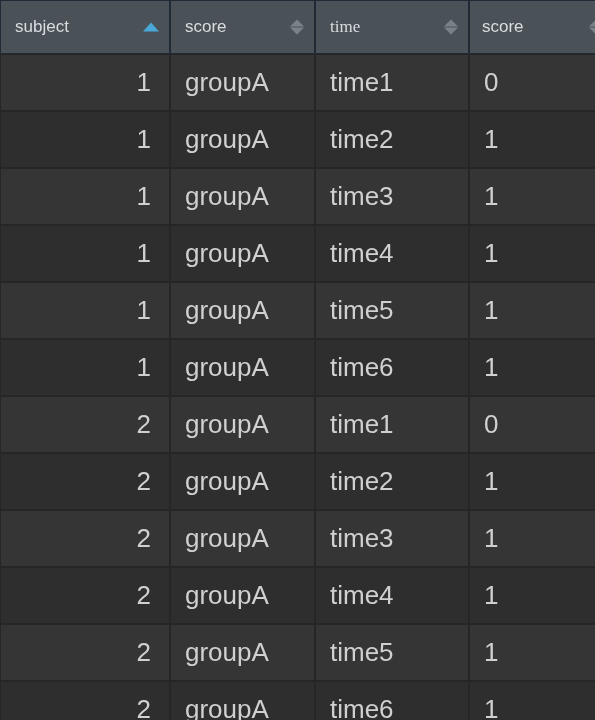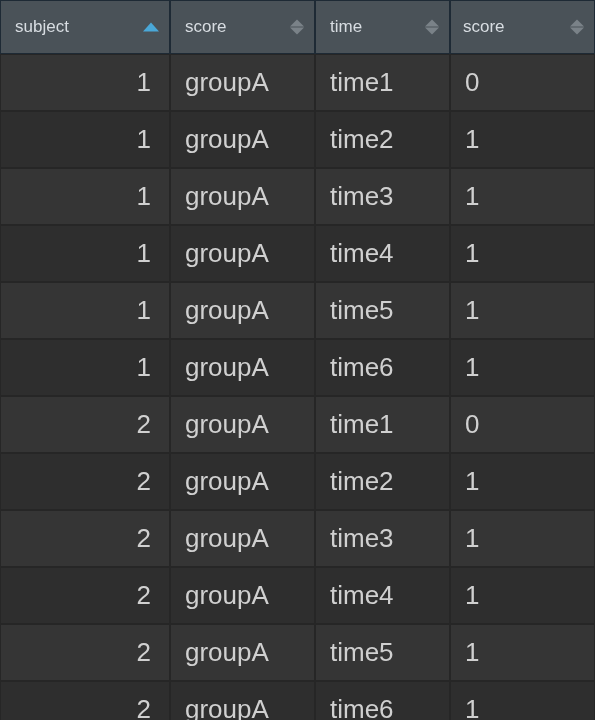--- a/index.html
+++ b/index.html
@@ -30,21 +30,21 @@
       text-align: left;
       padding: 12px 14px 12px 14px;
       font-size: 17px;
       border: 1px solid #1e2a35;
       position: relative;
       height: 54px;
     }
     
     thead th:nth-child(1) { width: 170px; }
     thead th:nth-child(2) { width: 145px; }
-    thead th:nth-child(3) { width: 135px; }
+    thead th:nth-child(3) { width: 154px; font-family: Liberation Serif, serif; }
     thead th:nth-child(4) { width: 145px; padding-left: 12px; }
     
     .sort-icons {
       position: absolute;
       right: 10px;
       top: 50%;
       transform: translateY(-50%);
       display: flex;
       flex-direction: column;
       gap: 1px;

